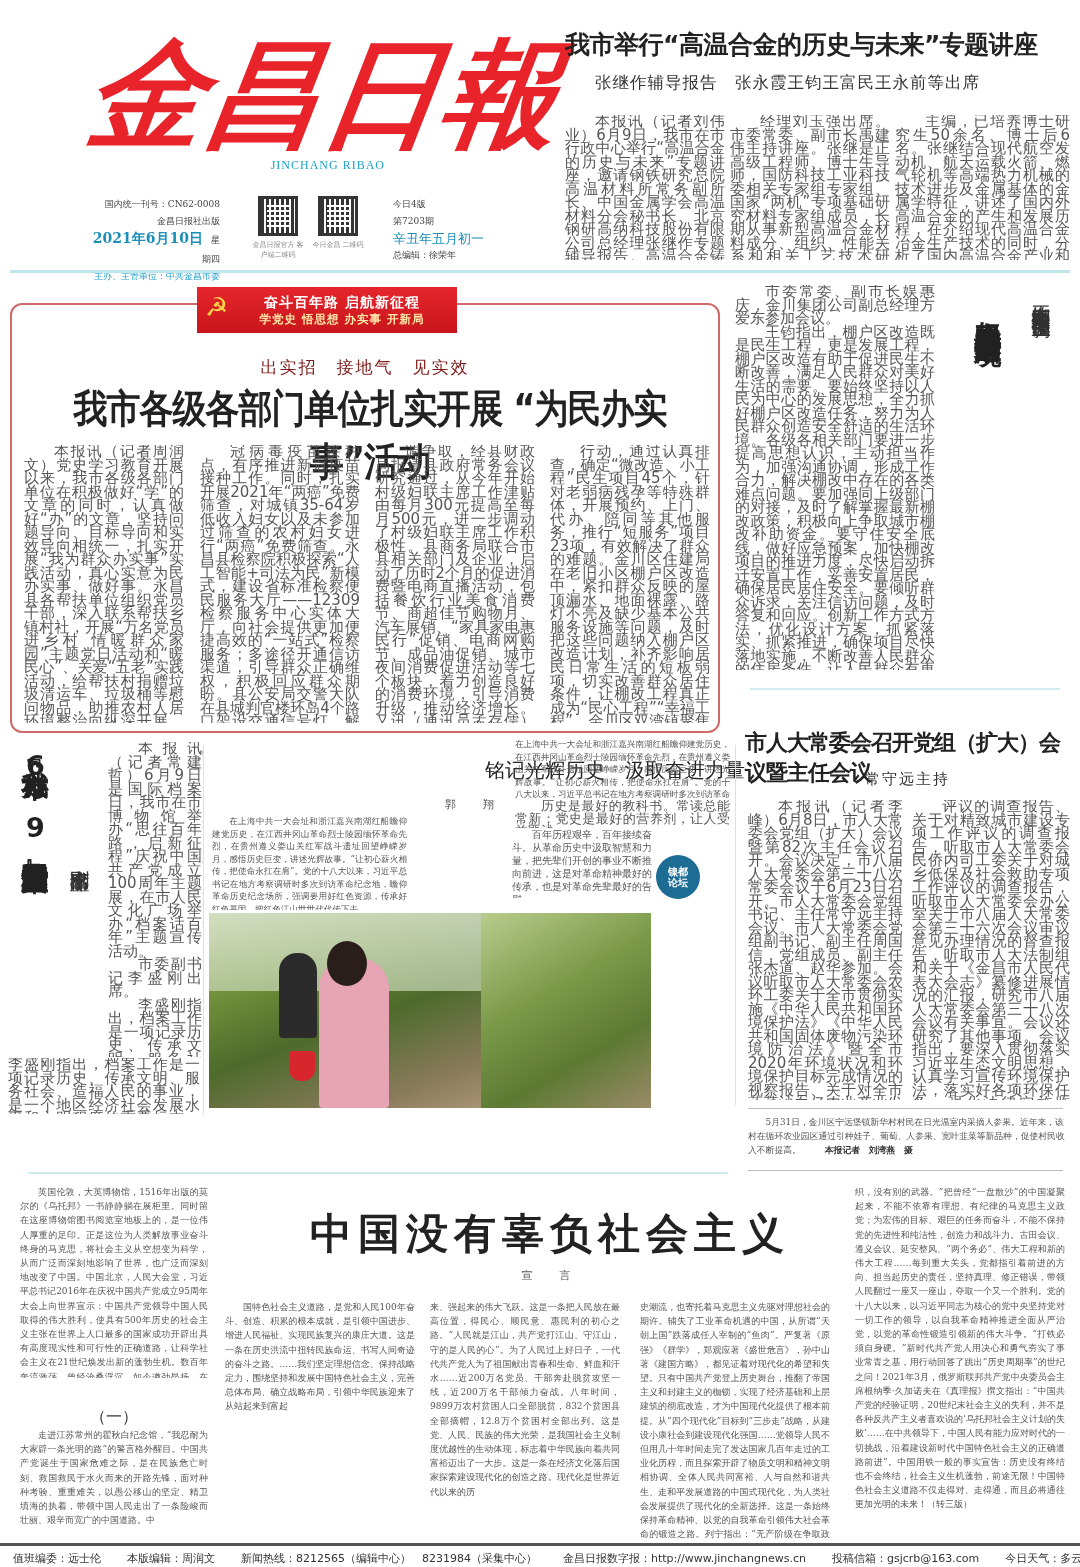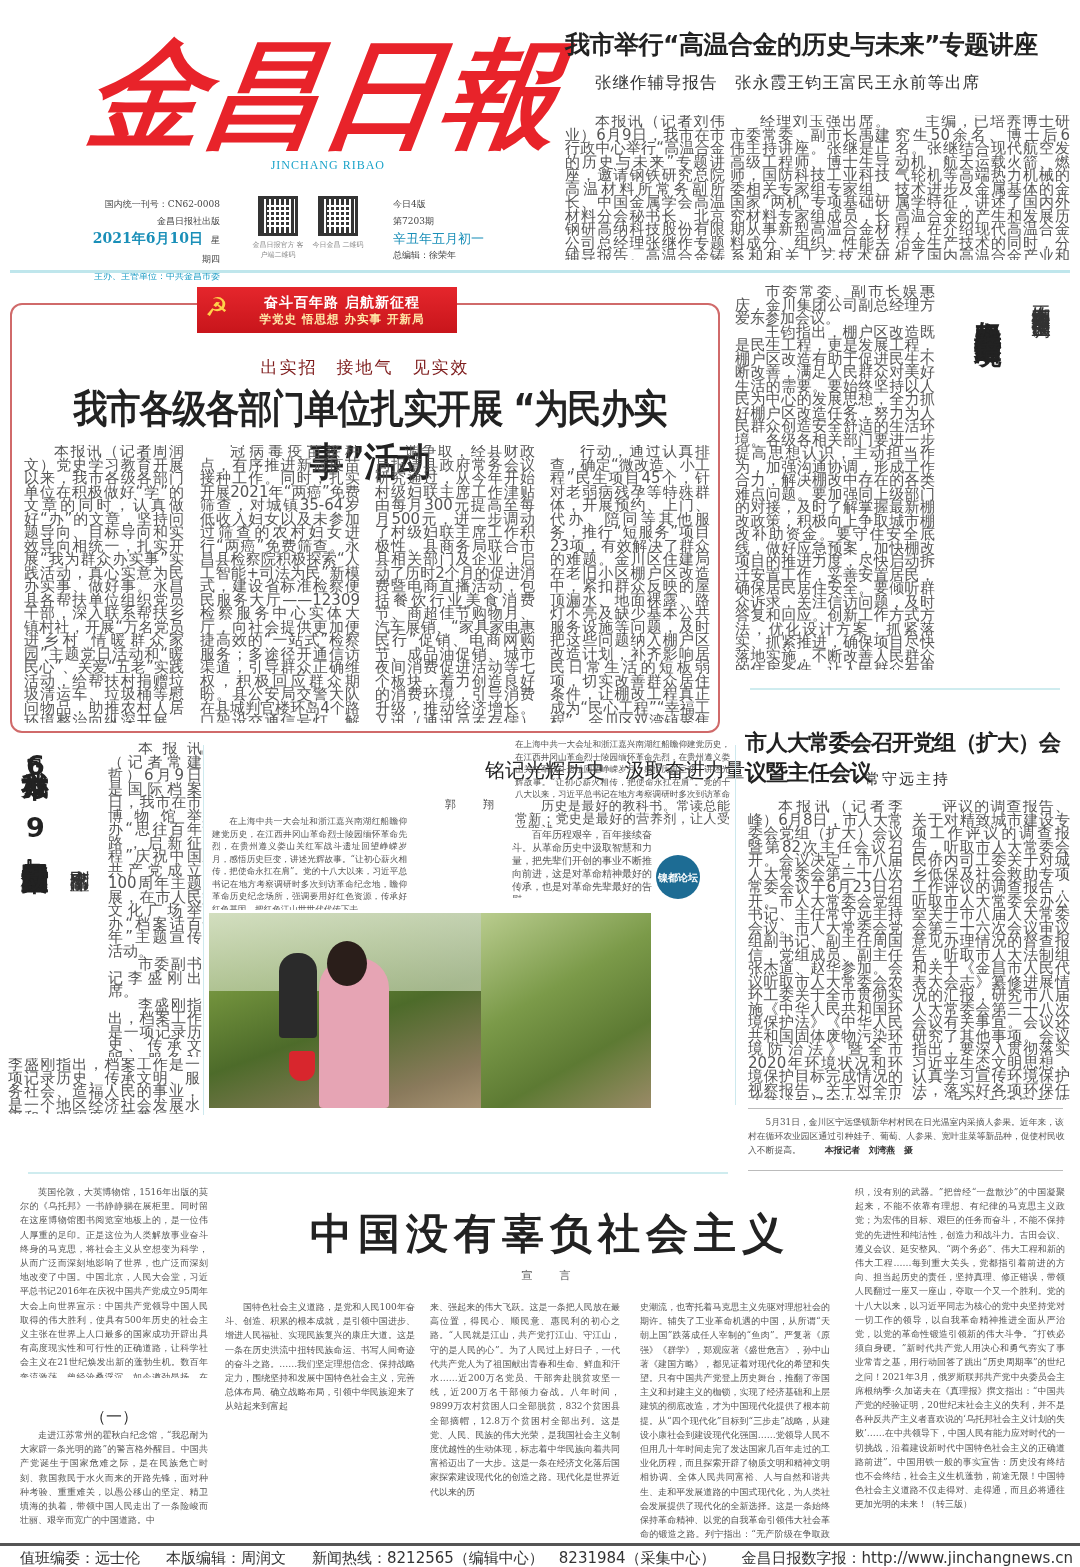--- a/index.html
+++ b/index.html
@@ -35,34 +35,34 @@
 .banner .b2{font-family:"DejaVu Serif",serif;font-weight:bold;font-size:11.5px;color:#ffe9a8;letter-spacing:1px;padding-left:30px}
 .banner .emblem{position:absolute;left:8px;top:5px;font-size:26px;color:#ffd24a}
 .kicker{left:180px;top:356px;width:370px;text-align:center;font-size:17px;color:#7f1d1d;letter-spacing:2px}
 .h1-feature{left:30px;top:390px;width:680px;text-align:center;font-family:"DejaVu Sans",sans-serif;font-weight:bold;font-size:34px;color:#222;letter-spacing:-1px;transform:scaleY(1.15)}
 
 .vhead{writing-mode:vertical-rl;text-orientation:upright;font-family:"DejaVu Sans",sans-serif;font-weight:bold;color:#222;line-height:1}
 .vsub{writing-mode:vertical-rl;text-orientation:upright;font-family:"DejaVu Serif",serif;color:#333;line-height:1}
 
 .h1-mid{left:485px;top:757px;width:260px;font-family:"DejaVu Sans",sans-serif;font-size:20px;color:#222}
 .byline{font-size:11px;color:#555;letter-spacing:8px}
-.badge{left:656px;top:855px;width:44px;height:44px;border-radius:50%;background:#1d6c94;color:#fff;font-family:"DejaVu Sans",sans-serif;font-weight:bold;font-size:10px;display:flex;flex-direction:row;align-items:center;justify-content:center;line-height:11px}
+.badge{left:656px;top:855px;width:44px;height:44px;border-radius:50%;background:#1d6c94;color:#fff;font-family:"DejaVu Sans",sans-serif;font-weight:bold;font-size:10px;display:flex;flex-direction:column;align-items:center;justify-content:center;line-height:11px}
 
 .h1-npc{left:745px;top:728px;width:325px;font-family:"DejaVu Sans",sans-serif;font-weight:bold;font-size:22px;color:#222;letter-spacing:-1px}
 .h2-npc{left:745px;top:770px;width:325px;text-align:center;font-size:15px;color:#333;letter-spacing:2px}
 .caption{left:748px;top:1115px;width:320px;font-size:8.8px;line-height:14px;color:#555;text-indent:2em}
 .caption b{font-family:"DejaVu Sans",sans-serif;font-weight:bold;color:#333;margin-left:24px}
 
 .h1-essay{left:300px;top:1206px;width:500px;text-align:center;font-family:"DejaVu Sans",sans-serif;font-weight:bold;font-size:42px;color:#222;letter-spacing:6px}
 .essay-byline{left:300px;top:1268px;width:500px;text-align:center;font-size:11px;color:#555;letter-spacing:8px}
 .ess{font-size:9px;line-height:14.2px;color:#555;text-align:justify;text-indent:2em;font-family:"DejaVu Serif",serif}
 .sec{font-size:16px;color:#333;text-align:center;text-indent:0;margin:12px 0 10px}
 
 .footer-rule{left:0;top:1543px;width:1080px;height:3px;background:#555}
-.footer{left:0;top:1550px;width:1080px;height:17px;display:flex;align-items:center;font-family:"DejaVu Sans",sans-serif;font-size:15px;color:#333;padding-left:20px}
+.footer{left:0;top:1550px;width:1080px;height:17px;display:flex;align-items:center;font-family:"DejaVu Sans",sans-serif;font-size:11px;color:#333;padding-left:13px}
 .footer span{margin-right:26px;white-space:nowrap}
 .sep-line{height:2px;background:#cfecef}
 </style>
 </head>
 <body>
 
 <div class="abs logo">
   <span>金</span>
   <span>昌</span>
   <span>日</span>

